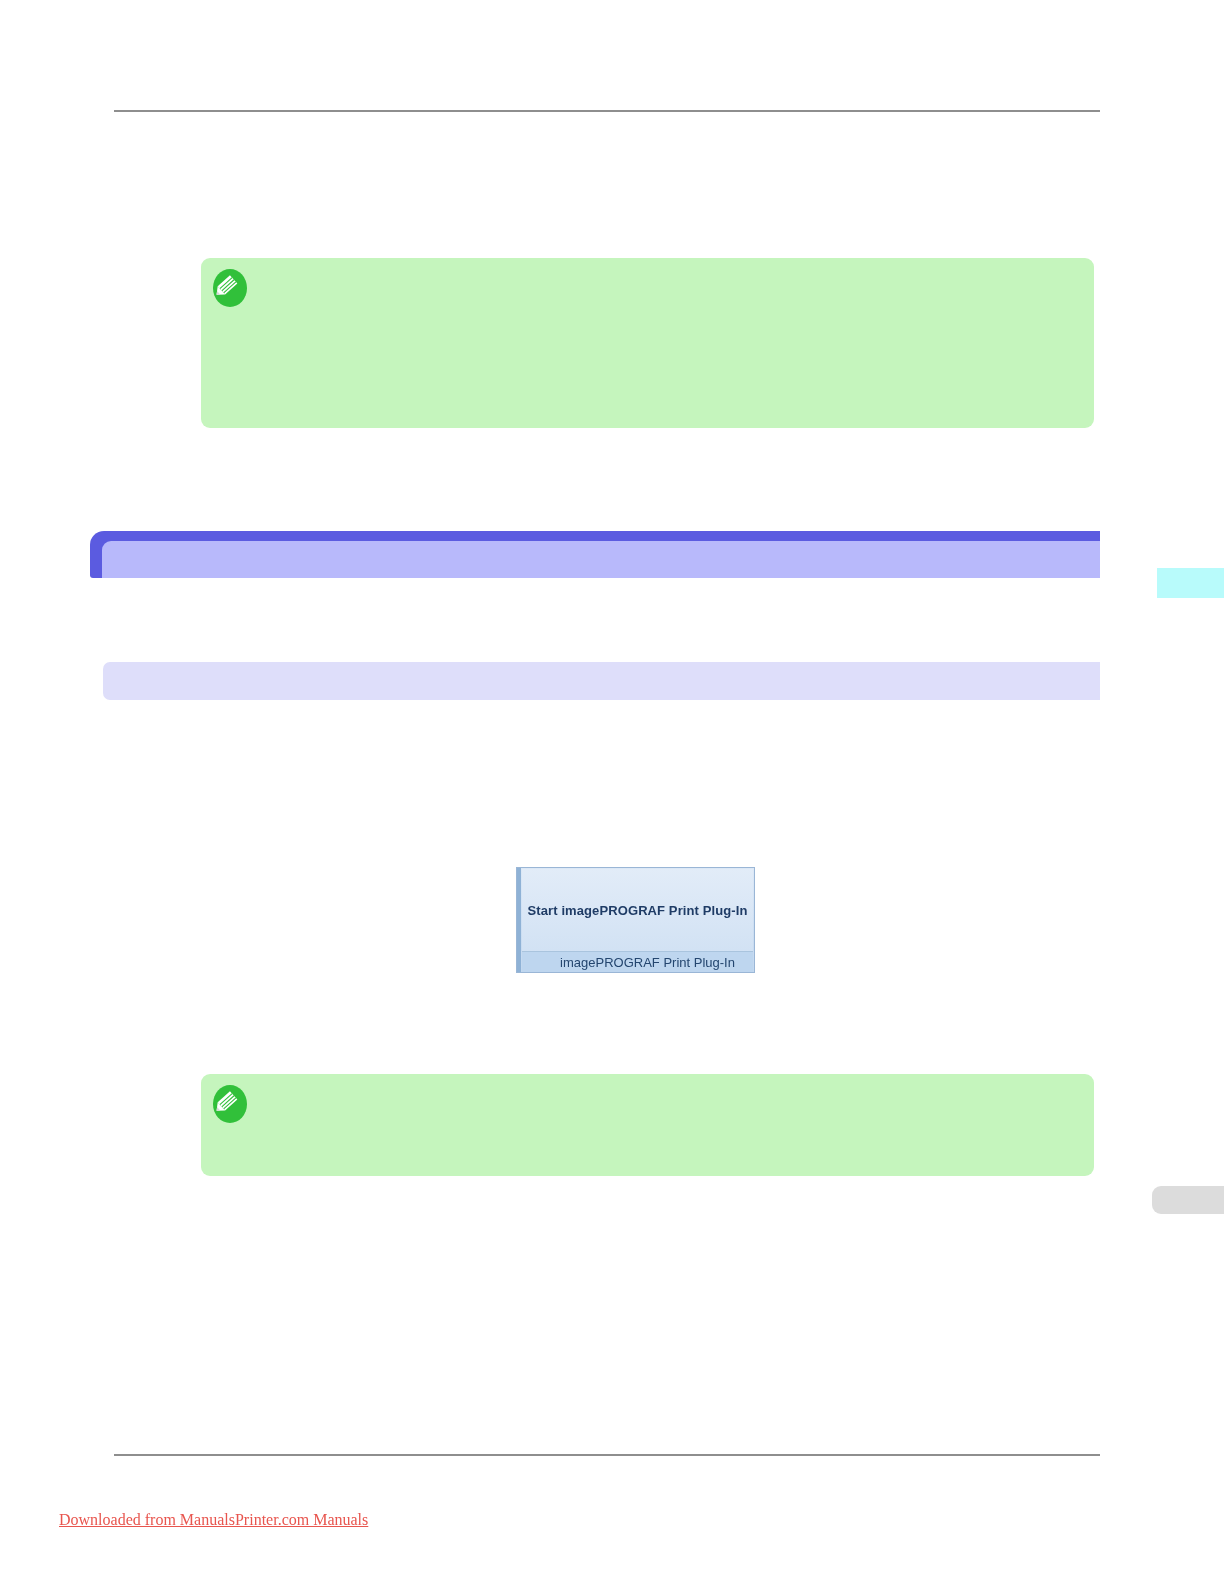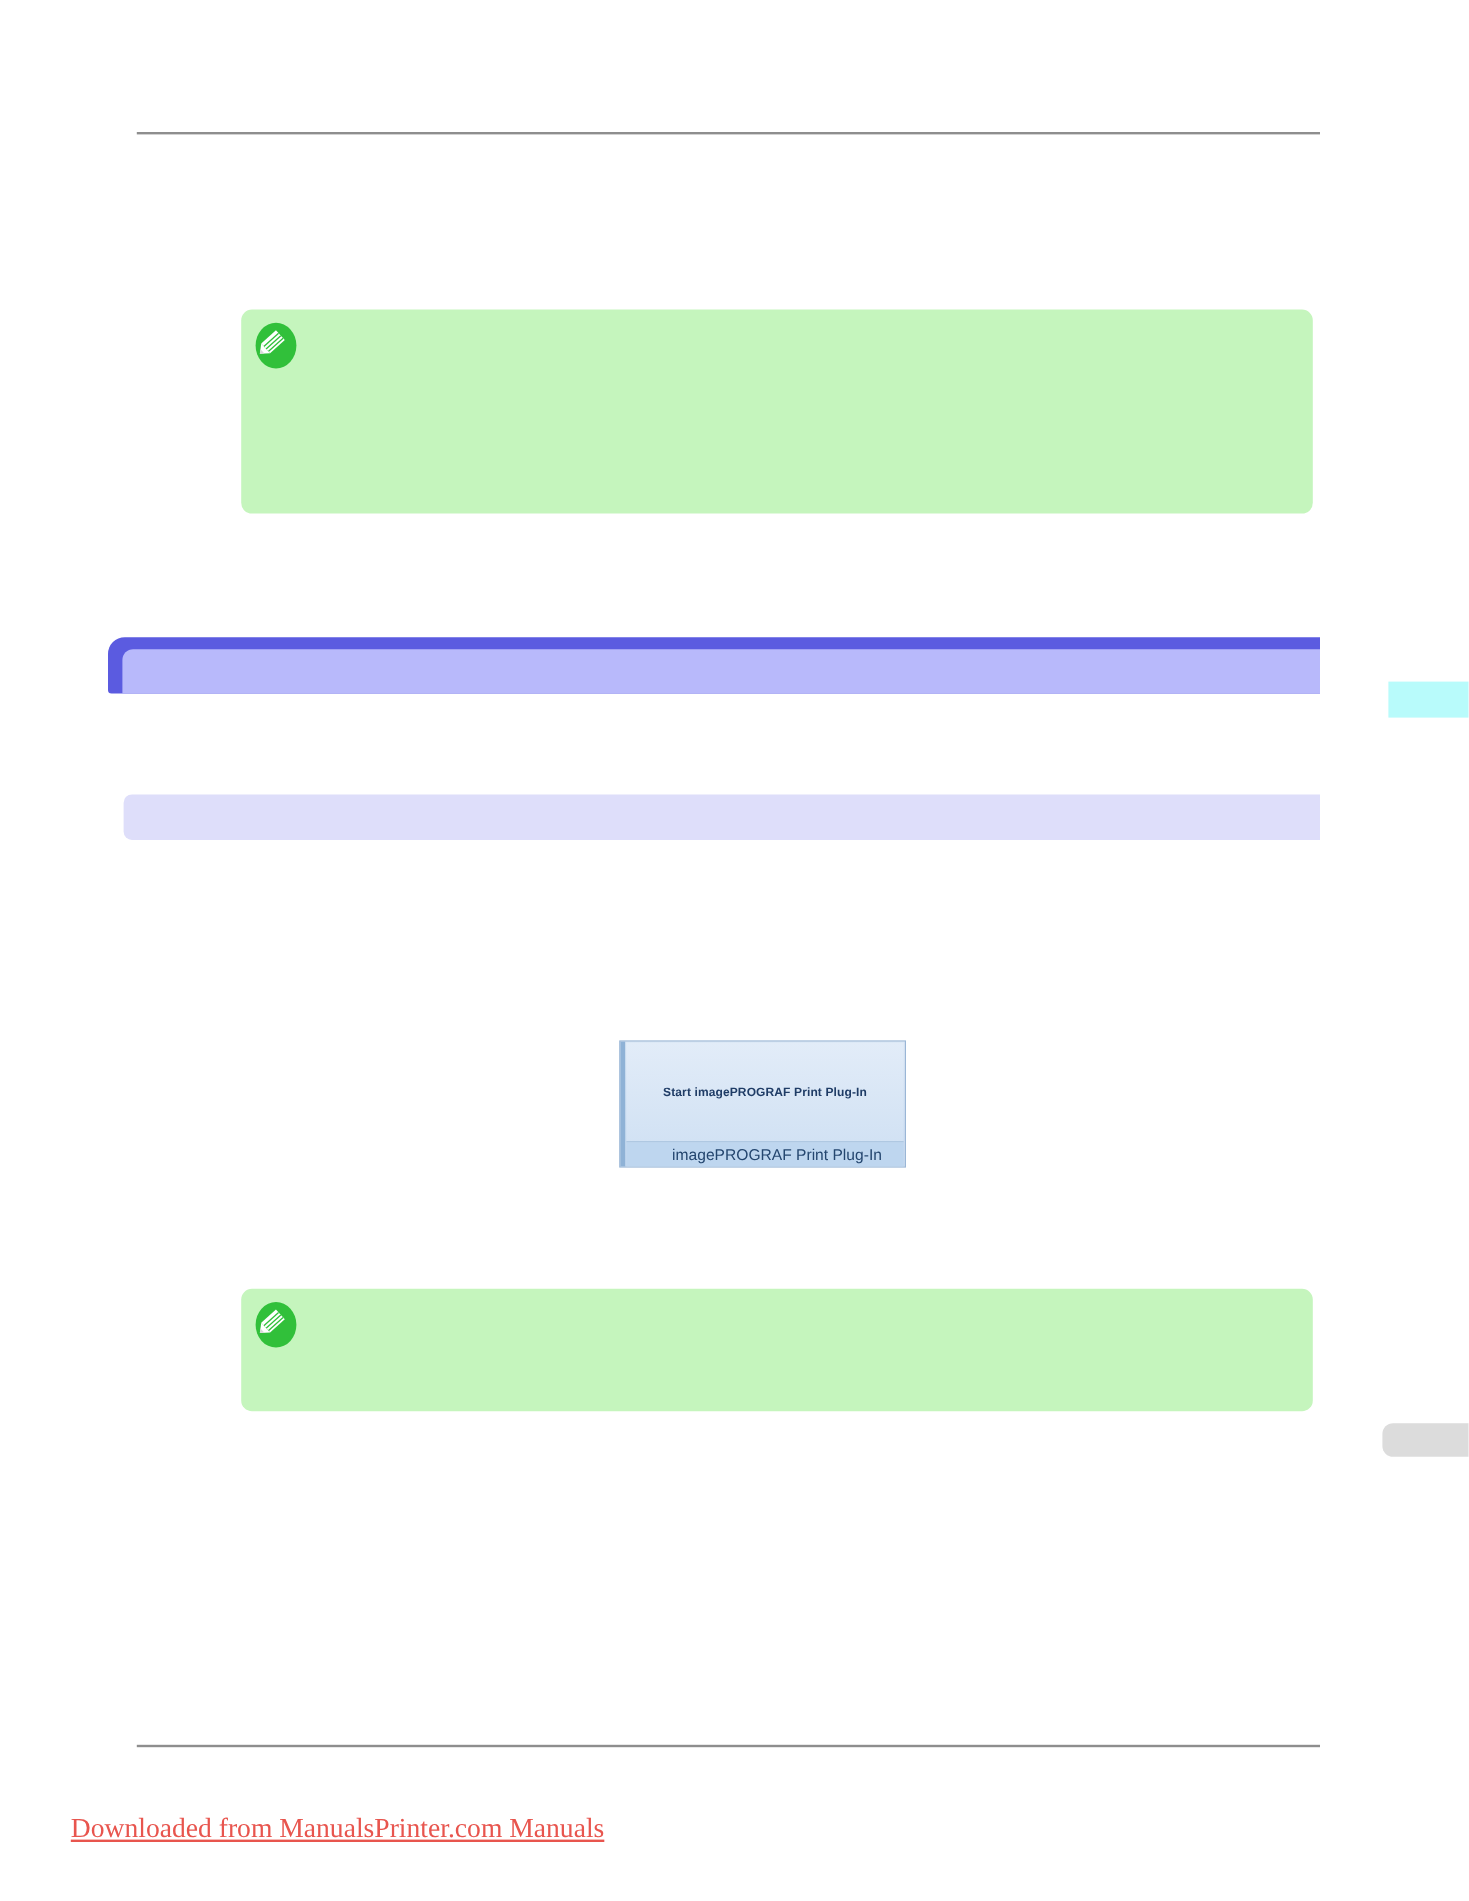--- a/index.html
+++ b/index.html
@@ -174,21 +174,21 @@
     top: 1px;
     right: 1px;
     height: 82px;
     display: flex;
     align-items: center;
     justify-content: center;
     background: linear-gradient(180deg, #e2ecf8 0%, #d2e2f4 100%);
     border-bottom: 1px solid #a9c4de;
   }
   .plugin-figure .plugin-main-label {
-    font-size: 10px;
+    font-size: 13px;
     font-weight: bold;
     color: #1f3c66;
     letter-spacing: 0.1px;
     text-align: right;
   }
   .plugin-figure .plugin-caption {
     position: absolute;
     left: 5px;
     top: 84px;
     right: 1px;
@@ -224,21 +224,21 @@
     height: 28px;
     background: #dcdcdc;
   }
 
   
   .footer-link {
     position: absolute;
     left: 59px;
     top: 1511px;
     font-family: "Liberation Serif", serif;
-    font-size: 23px;
+    font-size: 16px;
     color: #e8554e;
     text-decoration: underline;
     white-space: nowrap;
   }
 
   
   .page-number {
     position: absolute;
     right: 120px;
     top: 1470px;

